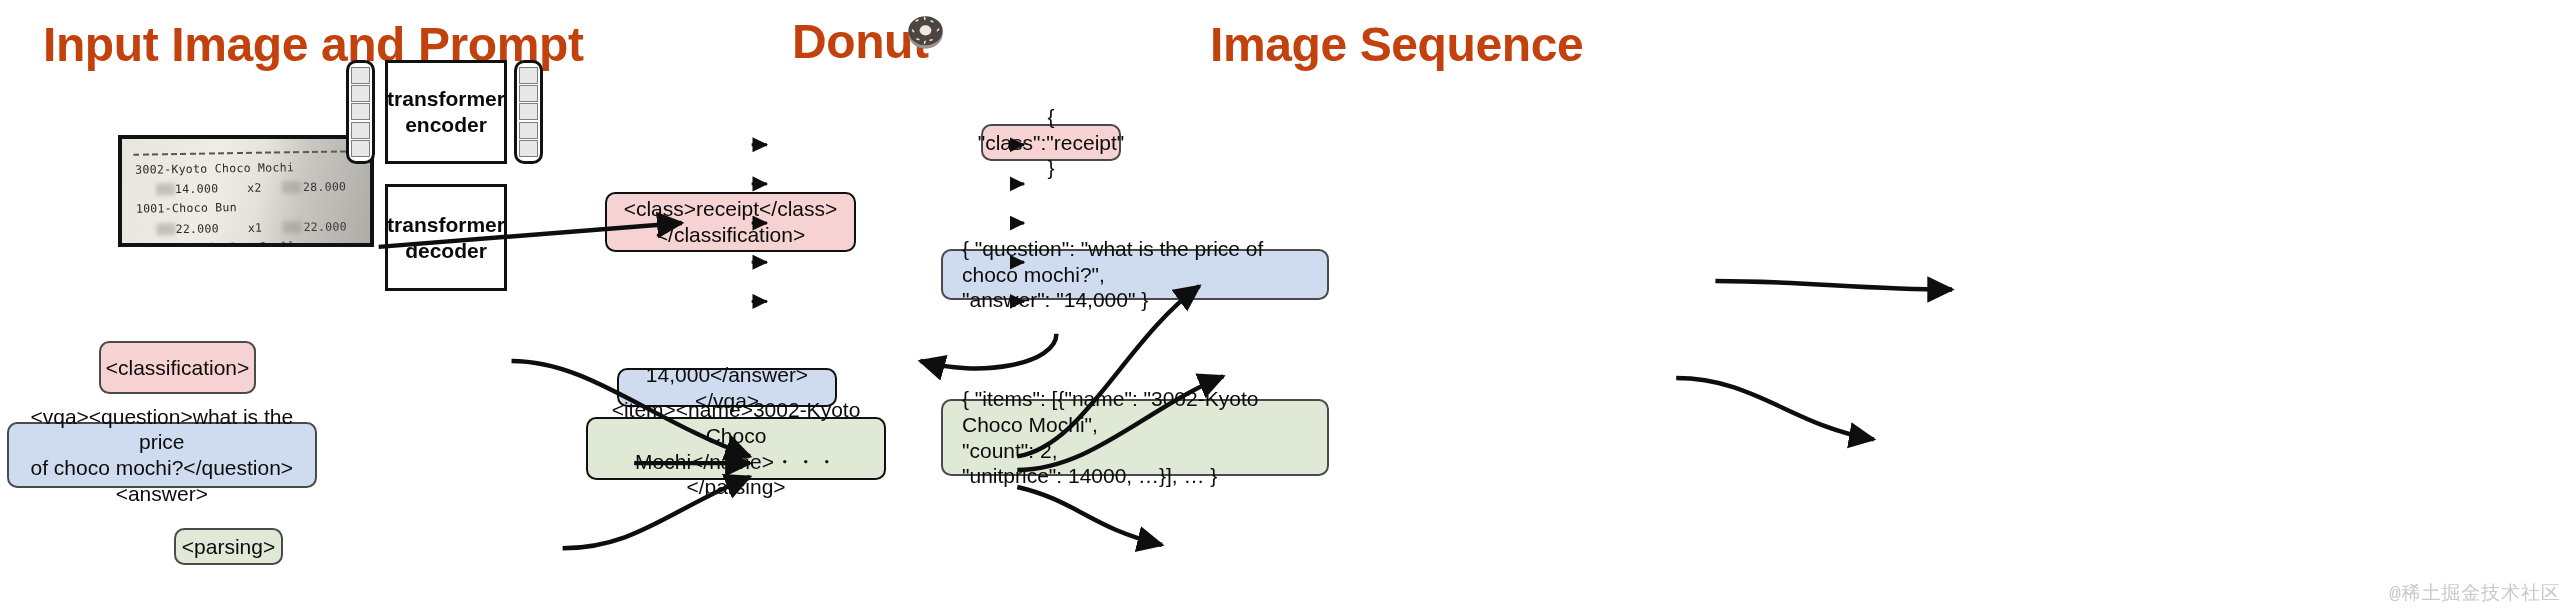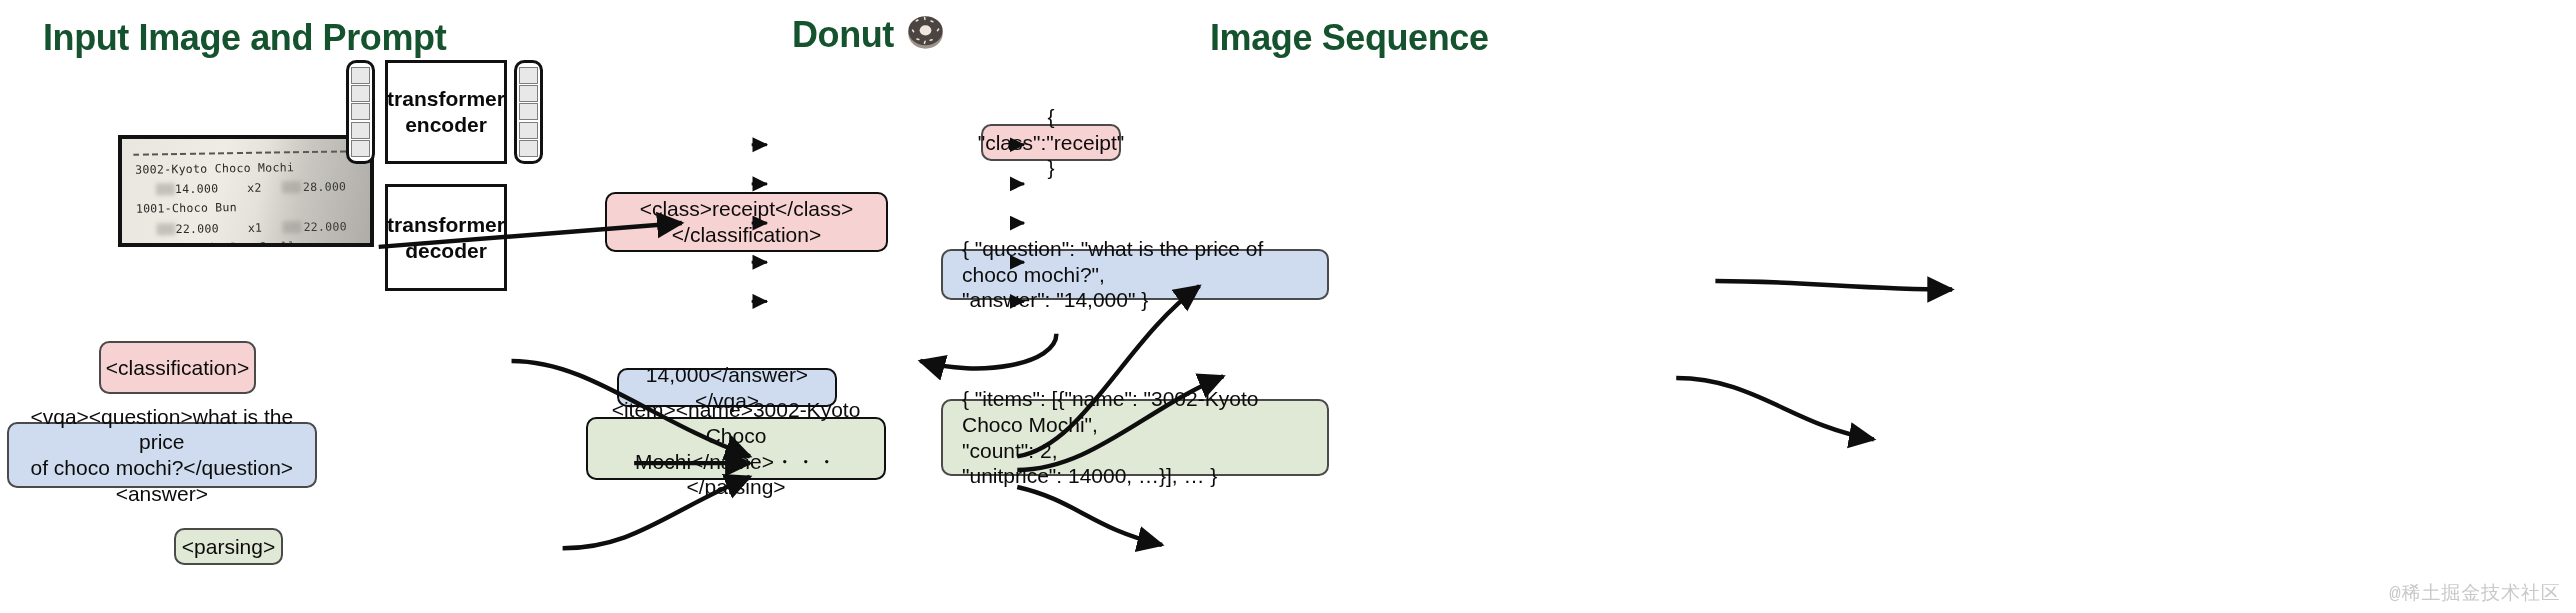--- a/index.html
+++ b/index.html
@@ -16,22 +16,22 @@
     height: 613px;
     background: #ffffff;
     overflow: hidden;
   }
 
   
   .col-title {
     position: absolute;
     font-family: "Liberation Sans", sans-serif;
     font-weight: bold;
-    font-size: 36px;
-    color: #14532d;
+    font-size: 48px;
+    color: #c2410c;
     white-space: nowrap;
     letter-spacing: -0.4px;
   }
 
   
   #receipt-photo {
     position: absolute;
     left: 118px;
     top: 135px;
     width: 256px;
@@ -244,21 +244,21 @@
     <div class="token-cell"></div>
     <div class="token-cell"></div>
   </div>
 
   <div class="model-box" style="left:385px; top:60px; width:122px; height:104px;">transformer
 encoder</div>
 
   <div class="model-box" style="left:385px; top:184px; width:122px; height:107px;">transformer
 decoder</div>
 
-  <div class="tagbox pink strong-border" style="left:605px; top:192px; width:283px; height:60px;">&lt;class&gt;receipt&lt;/class&gt;
+  <div class="tagbox pink strong-border" style="left:605px; top:192px; width:251px; height:60px;">&lt;class&gt;receipt&lt;/class&gt;
 &lt;/classification&gt;</div>
   <div class="tagbox blue strong-border" style="left:617px; top:344px; width:220px; height:39px;margin-top:24px;">14,000&lt;/answer&gt;&lt;/vqa&gt;</div>
   <div class="tagbox green strong-border" style="left:586px; top:417px; width:300px; height:63px;">&lt;item&gt;&lt;name&gt;3002-Kyoto Choco
 Mochi&lt;/name&gt;・・・ &lt;/parsing&gt;</div>
 
   <div class="tagbox pink" style="left:981px; top:124px; width:140px; height:37px;">{ "class":"receipt" }</div>
   <div class="tagbox blue left-align" style="left:941px; top:249px; width:388px; height:51px;">{ "question": "what is the price of choco mochi?",
   "answer": "14,000" }</div>
   <div class="tagbox green left-align" style="left:941px; top:399px; width:388px; height:77px;">{ "items": [{"name": "3002-Kyoto Choco Mochi",
       "count": 2,

